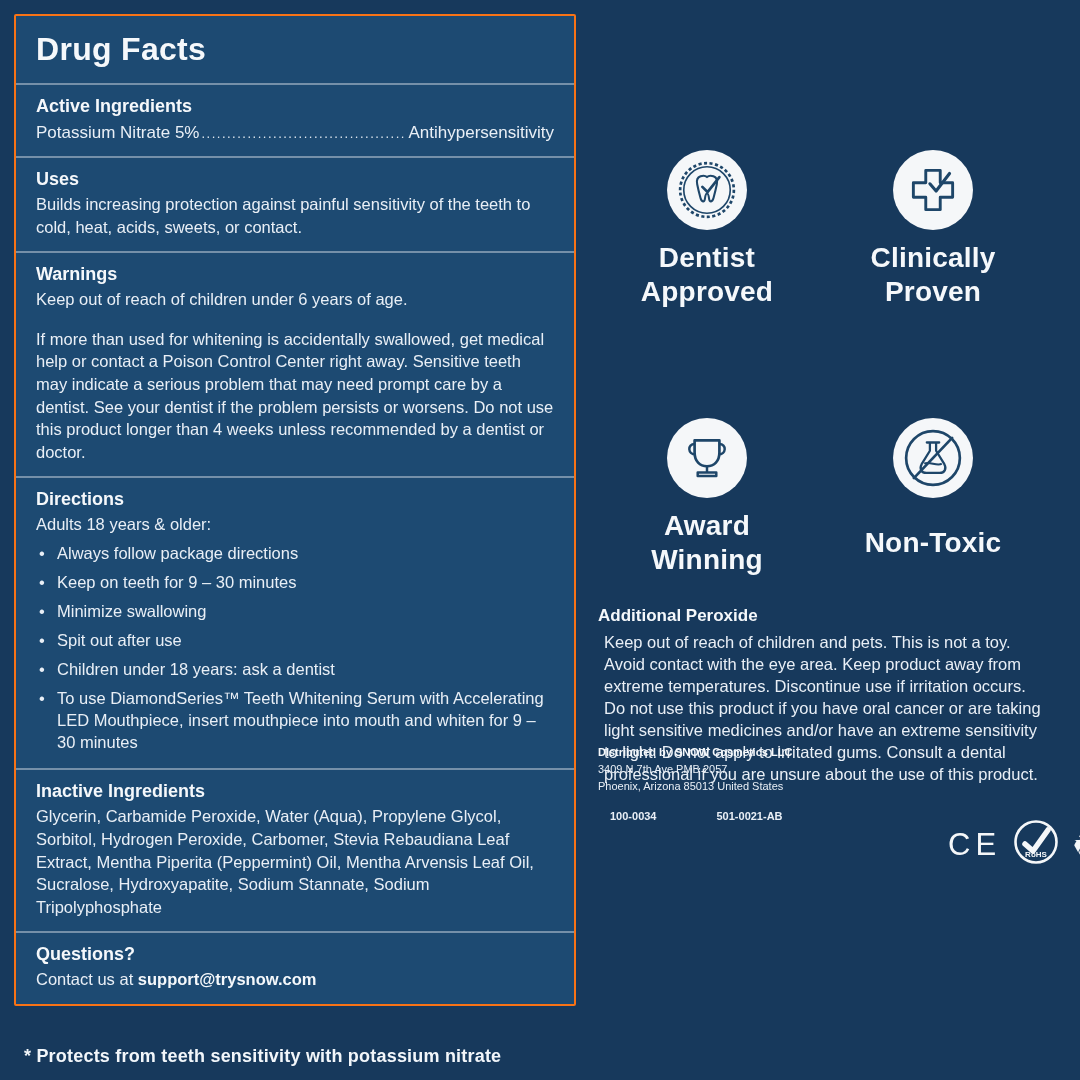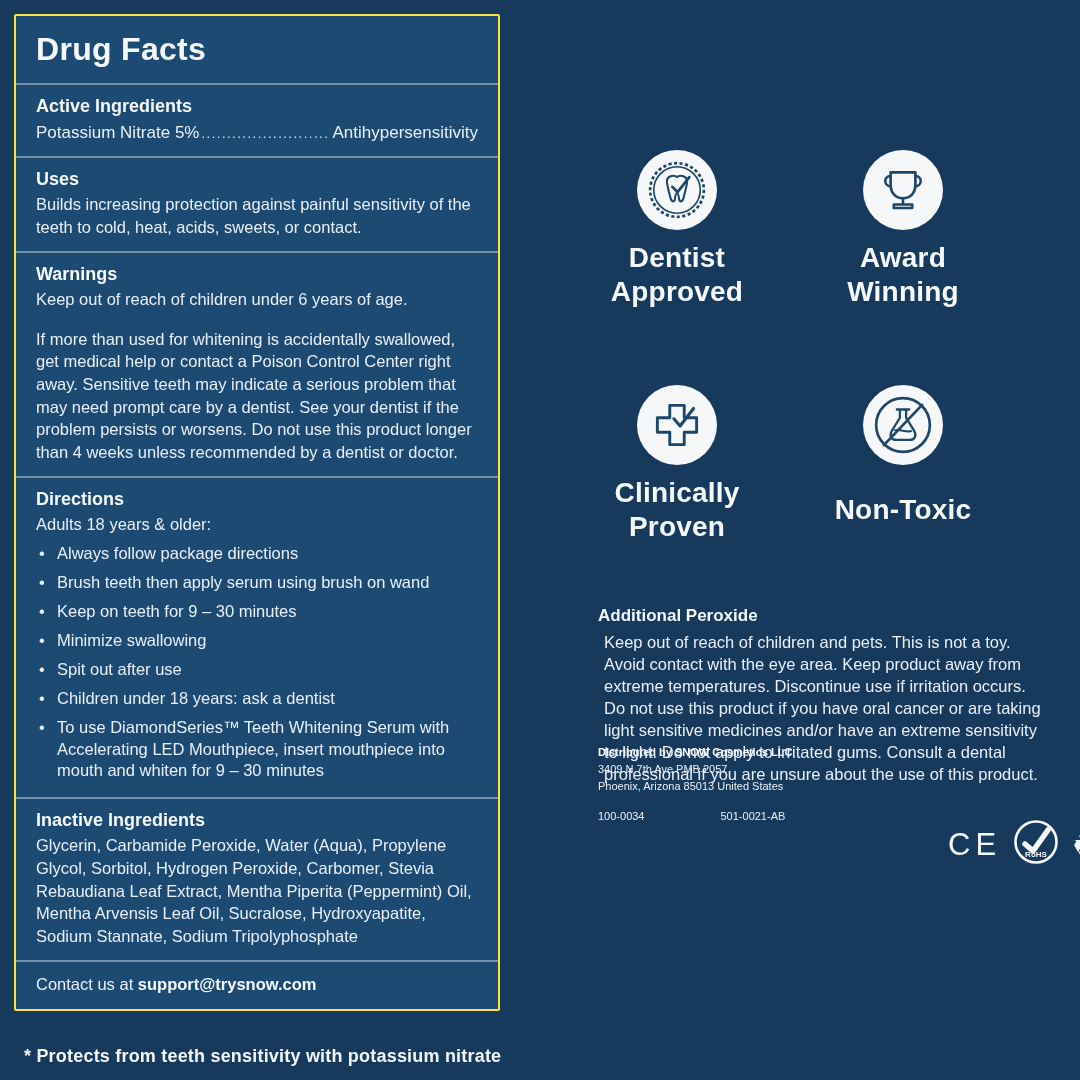--- a/index.html
+++ b/index.html
@@ -8,22 +8,22 @@
     font-family:"Liberation Sans",sans-serif;
     -webkit-font-smoothing:antialiased;
   }
   .page{
     position:relative;width:1080px;height:1080px;overflow:hidden;
     background:#17395C;color:#E9EFF6;
   }
 
   
   .panel{
-    position:absolute;left:14px;top:14px;width:486px;
-    background:#1D4A72;border:2px solid #fde047;border-radius:2px;
+    position:absolute;left:14px;top:14px;width:562px;
+    background:#1D4A72;border:2px solid #f97316;border-radius:2px;
     box-sizing:border-box;
   }
   .sec{border-top:2px solid #7590A9;padding:11px 20px 13px;}
   .sec.first{border-top:none;padding:13px 20px;}
   .sec h1{margin:2px 0 2px;font-size:32px;font-weight:700;color:#F5F8FB;letter-spacing:.3px;}
   .sec h2{margin:0 0 3px;font-size:18px;font-weight:700;color:#F5F8FB;}
   .sec p{margin:0;font-size:16.5px;line-height:1.37;font-weight:500;color:#E9EFF6;}
   .sec p + p{margin-top:17px;}
   .ing-row{display:flex;align-items:baseline;font-size:17px;font-weight:500;margin-top:6px;}
   .ing-row .dots{flex:1;overflow:hidden;white-space:nowrap;font-size:13px;letter-spacing:1.5px;margin:0 2px;opacity:.95;}
@@ -33,43 +33,43 @@
   .panel li::before{content:"\2022";position:absolute;left:3px;top:0;}
   .email{font-weight:700;color:#F5F8FB;}
 
   .footnote{
     position:absolute;left:24px;top:1046px;margin:0;
     font-size:18px;font-weight:600;color:#F2F6FA;letter-spacing:.2px;
   }
 
   
   .badges{
-    position:absolute;left:564px;top:150px;width:452px;
-    display:grid;grid-template-columns:1fr 1fr;row-gap:75px;justify-items:center;
+    position:absolute;left:594px;top:150px;width:452px;
+    display:grid;grid-template-columns:1fr 1fr;row-gap:108px;justify-items:center;
   }
   .badge{display:flex;flex-direction:column;align-items:center;}
   .disc{
     width:80px;height:80px;border-radius:50%;background:#F5F7F9;
     display:flex;align-items:center;justify-content:center;
   }
   .badge-label{
     margin-top:10px;text-align:center;font-size:28px;font-weight:700;
     line-height:1.21;color:#F5F8FB;min-height:70px;
     display:flex;flex-direction:column;justify-content:center;letter-spacing:.2px;
   }
 
   
   .addl{position:absolute;left:598px;top:606px;width:458px;}
   .addl h3{margin:0 0 2px;font-size:17px;font-weight:700;color:#F5F8FB;}
   .addl p{margin:6px;font-size:16.5px;line-height:1.33;font-weight:500;}
 
   .dist{position:absolute;left:598px;top:744px;width:390px;font-size:11px;}
   .dist .bold{font-weight:700;color:#F5F8FB;line-height:1.5;}
   .dist .addr{line-height:1.6;font-weight:500;}
-  .codes{display:flex;gap:76px;margin-top:14px;font-weight:400;}
+  .codes{display:flex;gap:60px;margin-top:14px;font-weight:700;margin-left:12px;}
 
   .certs{
     position:absolute;left:948px;top:818px;display:flex;align-items:center;gap:11px;
     color:#F5F7F9;
   }
   .ce{font-size:31px;letter-spacing:5px;font-weight:500;line-height:1;}
   .recycle{font-size:40px;line-height:1;font-family:"DejaVu Sans",sans-serif;}
   .rohs-svg text{font-family:"Liberation Sans",sans-serif;font-weight:700;}
 </style>
 </head>
@@ -101,35 +101,35 @@
       <h2>Warnings</h2>
       <p>Keep out of reach of children under 6 years of age.</p>
       <p>If more than used for whitening is accidentally swallowed, get medical help or contact a Poison Control Center right away. Sensitive teeth may indicate a serious problem that may need prompt care by a dentist. See your dentist if the problem persists or worsens. Do not use this product longer than 4 weeks unless recommended by a dentist or doctor.</p>
     </div>
 
     <div class="sec">
       <h2>Directions</h2>
       <p class="dir-intro">Adults 18 years &amp; older:</p>
       <ul>
         <li>Always follow package directions</li>
-        <li>Brush teeth then apply serum using brush on wand</li>
         <li>Keep on teeth for 9 – 30 minutes</li>
         <li>Minimize swallowing</li>
         <li>Spit out after use</li>
         <li>Children under 18 years: ask a dentist</li>
         <li>To use DiamondSeries™ Teeth Whitening Serum with Accelerating LED Mouthpiece, insert mouthpiece into mouth and whiten for 9 – 30 minutes</li>
       </ul>
     </div>
 
     <div class="sec">
       <h2>Inactive Ingredients</h2>
       <p>Glycerin, Carbamide Peroxide, Water (Aqua), Propylene Glycol, Sorbitol, Hydrogen Peroxide, Carbomer, Stevia Rebaudiana Leaf Extract, Mentha Piperita (Peppermint) Oil, Mentha Arvensis Leaf Oil, Sucralose, Hydroxyapatite, Sodium Stannate, Sodium Tripolyphosphate</p>
     </div>
 
     <div class="sec">
+      <h2>Questions?</h2>
       <p><span>Contact us at </span><span class="email">support@trysnow.com</span></p>
     </div>
 
   </section>
 
   <p class="footnote">* Protects from teeth sensitivity with potassium nitrate</p>
 
   <div class="badges">
 
     <div class="badge">
@@ -137,49 +137,49 @@
         <svg width="62" height="62" viewBox="-30 -30 60 60" fill="none" stroke="#1E4669">
           <circle r="26" stroke-width="2.6" stroke-dasharray="3 2.4"></circle>
           <circle r="22.5" stroke-width="1.6"></circle>
           <path stroke-width="2" stroke-linejoin="round" d="M -9.5,-5.5 C -11.5,-15 -2,-14.5 0,-12.5 C 2,-14.5 11.5,-15 9.5,-5.5 C 8.6,-1 7.6,3 6.3,7.8 C 5.2,11.8 2.4,12.2 2,8.3 C 1.6,5.4 1,3.4 0,3.4 C -1,3.4 -1.6,5.4 -2,8.3 C -2.4,12.2 -5.2,11.8 -6.3,7.8 C -7.6,3 -8.6,-1 -9.5,-5.5 Z"></path>
           <path stroke-width="2.6" stroke-linecap="round" stroke-linejoin="round" d="M -4.5,-3 L 0.5,2 L 12,-12.5"></path>
         </svg>
       </span>
       <span class="badge-label">
         <span>Dentist</span>
         <span>Approved</span>
+      </span>
+    </div>
+
+    <div class="badge">
+      <span class="disc">
+        <svg width="62" height="62" viewBox="-30 -30 60 60" fill="none" stroke="#1E4669">
+          <path stroke-width="2.8" stroke-linejoin="round" d="M -7,-19 L 7,-19 L 7,-7 L 19,-7 L 19,7 L 7,7 L 7,19 L -7,19 L -7,7 L -19,7 L -19,-7 L -7,-7 Z"></path>
+          <path stroke-width="3" stroke-linecap="round" stroke-linejoin="round" d="M -3,-6 L 3,1 L 16,-16"></path>
+        </svg>
+      </span>
+      <span class="badge-label">
+        <span>Clinically</span>
+        <span>Proven</span>
       </span>
     </div>
 
     <div class="badge">
       <span class="disc">
         <svg width="62" height="62" viewBox="-30 -30 60 60" fill="none" stroke="#1E4669">
           <path stroke-width="2.6" stroke-linejoin="round" d="M -12,-17 L 12,-17 L 12,-5 C 12,3 7,8 0,8 C -7,8 -12,3 -12,-5 Z"></path>
           <path stroke-width="2.4" d="M -12,-13.5 C -19,-13.5 -19,-3.5 -11,-3.5"></path>
           <path stroke-width="2.4" d="M 12,-13.5 C 19,-13.5 19,-3.5 11,-3.5"></path>
           <path stroke-width="2.4" d="M 0,8 L 0,14"></path>
           <path stroke-width="2.4" stroke-linejoin="round" d="M -9,14 L 9,14 L 9,17.5 L -9,17.5 Z"></path>
         </svg>
       </span>
       <span class="badge-label">
         <span>Award</span>
         <span>Winning</span>
-      </span>
-    </div>
-
-    <div class="badge">
-      <span class="disc">
-        <svg width="62" height="62" viewBox="-30 -30 60 60" fill="none" stroke="#1E4669">
-          <path stroke-width="2.8" stroke-linejoin="round" d="M -7,-19 L 7,-19 L 7,-7 L 19,-7 L 19,7 L 7,7 L 7,19 L -7,19 L -7,7 L -19,7 L -19,-7 L -7,-7 Z"></path>
-          <path stroke-width="3" stroke-linecap="round" stroke-linejoin="round" d="M -3,-6 L 3,1 L 16,-16"></path>
-        </svg>
-      </span>
-      <span class="badge-label">
-        <span>Clinically</span>
-        <span>Proven</span>
       </span>
     </div>
 
     <div class="badge">
       <span class="disc">
         <svg width="62" height="62" viewBox="-30 -30 60 60" fill="none" stroke="#1E4669">
           <circle r="26" stroke-width="2.6"></circle>
           <path stroke-width="2.2" stroke-linejoin="round" d="M -3,-15 L -3,-7 L -11,6 C -13.5,10.5 -11,14.5 -6.5,14.5 L 6.5,14.5 C 11,14.5 13.5,10.5 11,6 L 3,-7 L 3,-15"></path>
           <path stroke-width="2.2" stroke-linecap="round" d="M -6,-15 L 6,-15"></path>
           <path stroke-width="2" d="M -8.5,5.5 C -4,2.5 4,8.5 8.5,5.5"></path>

